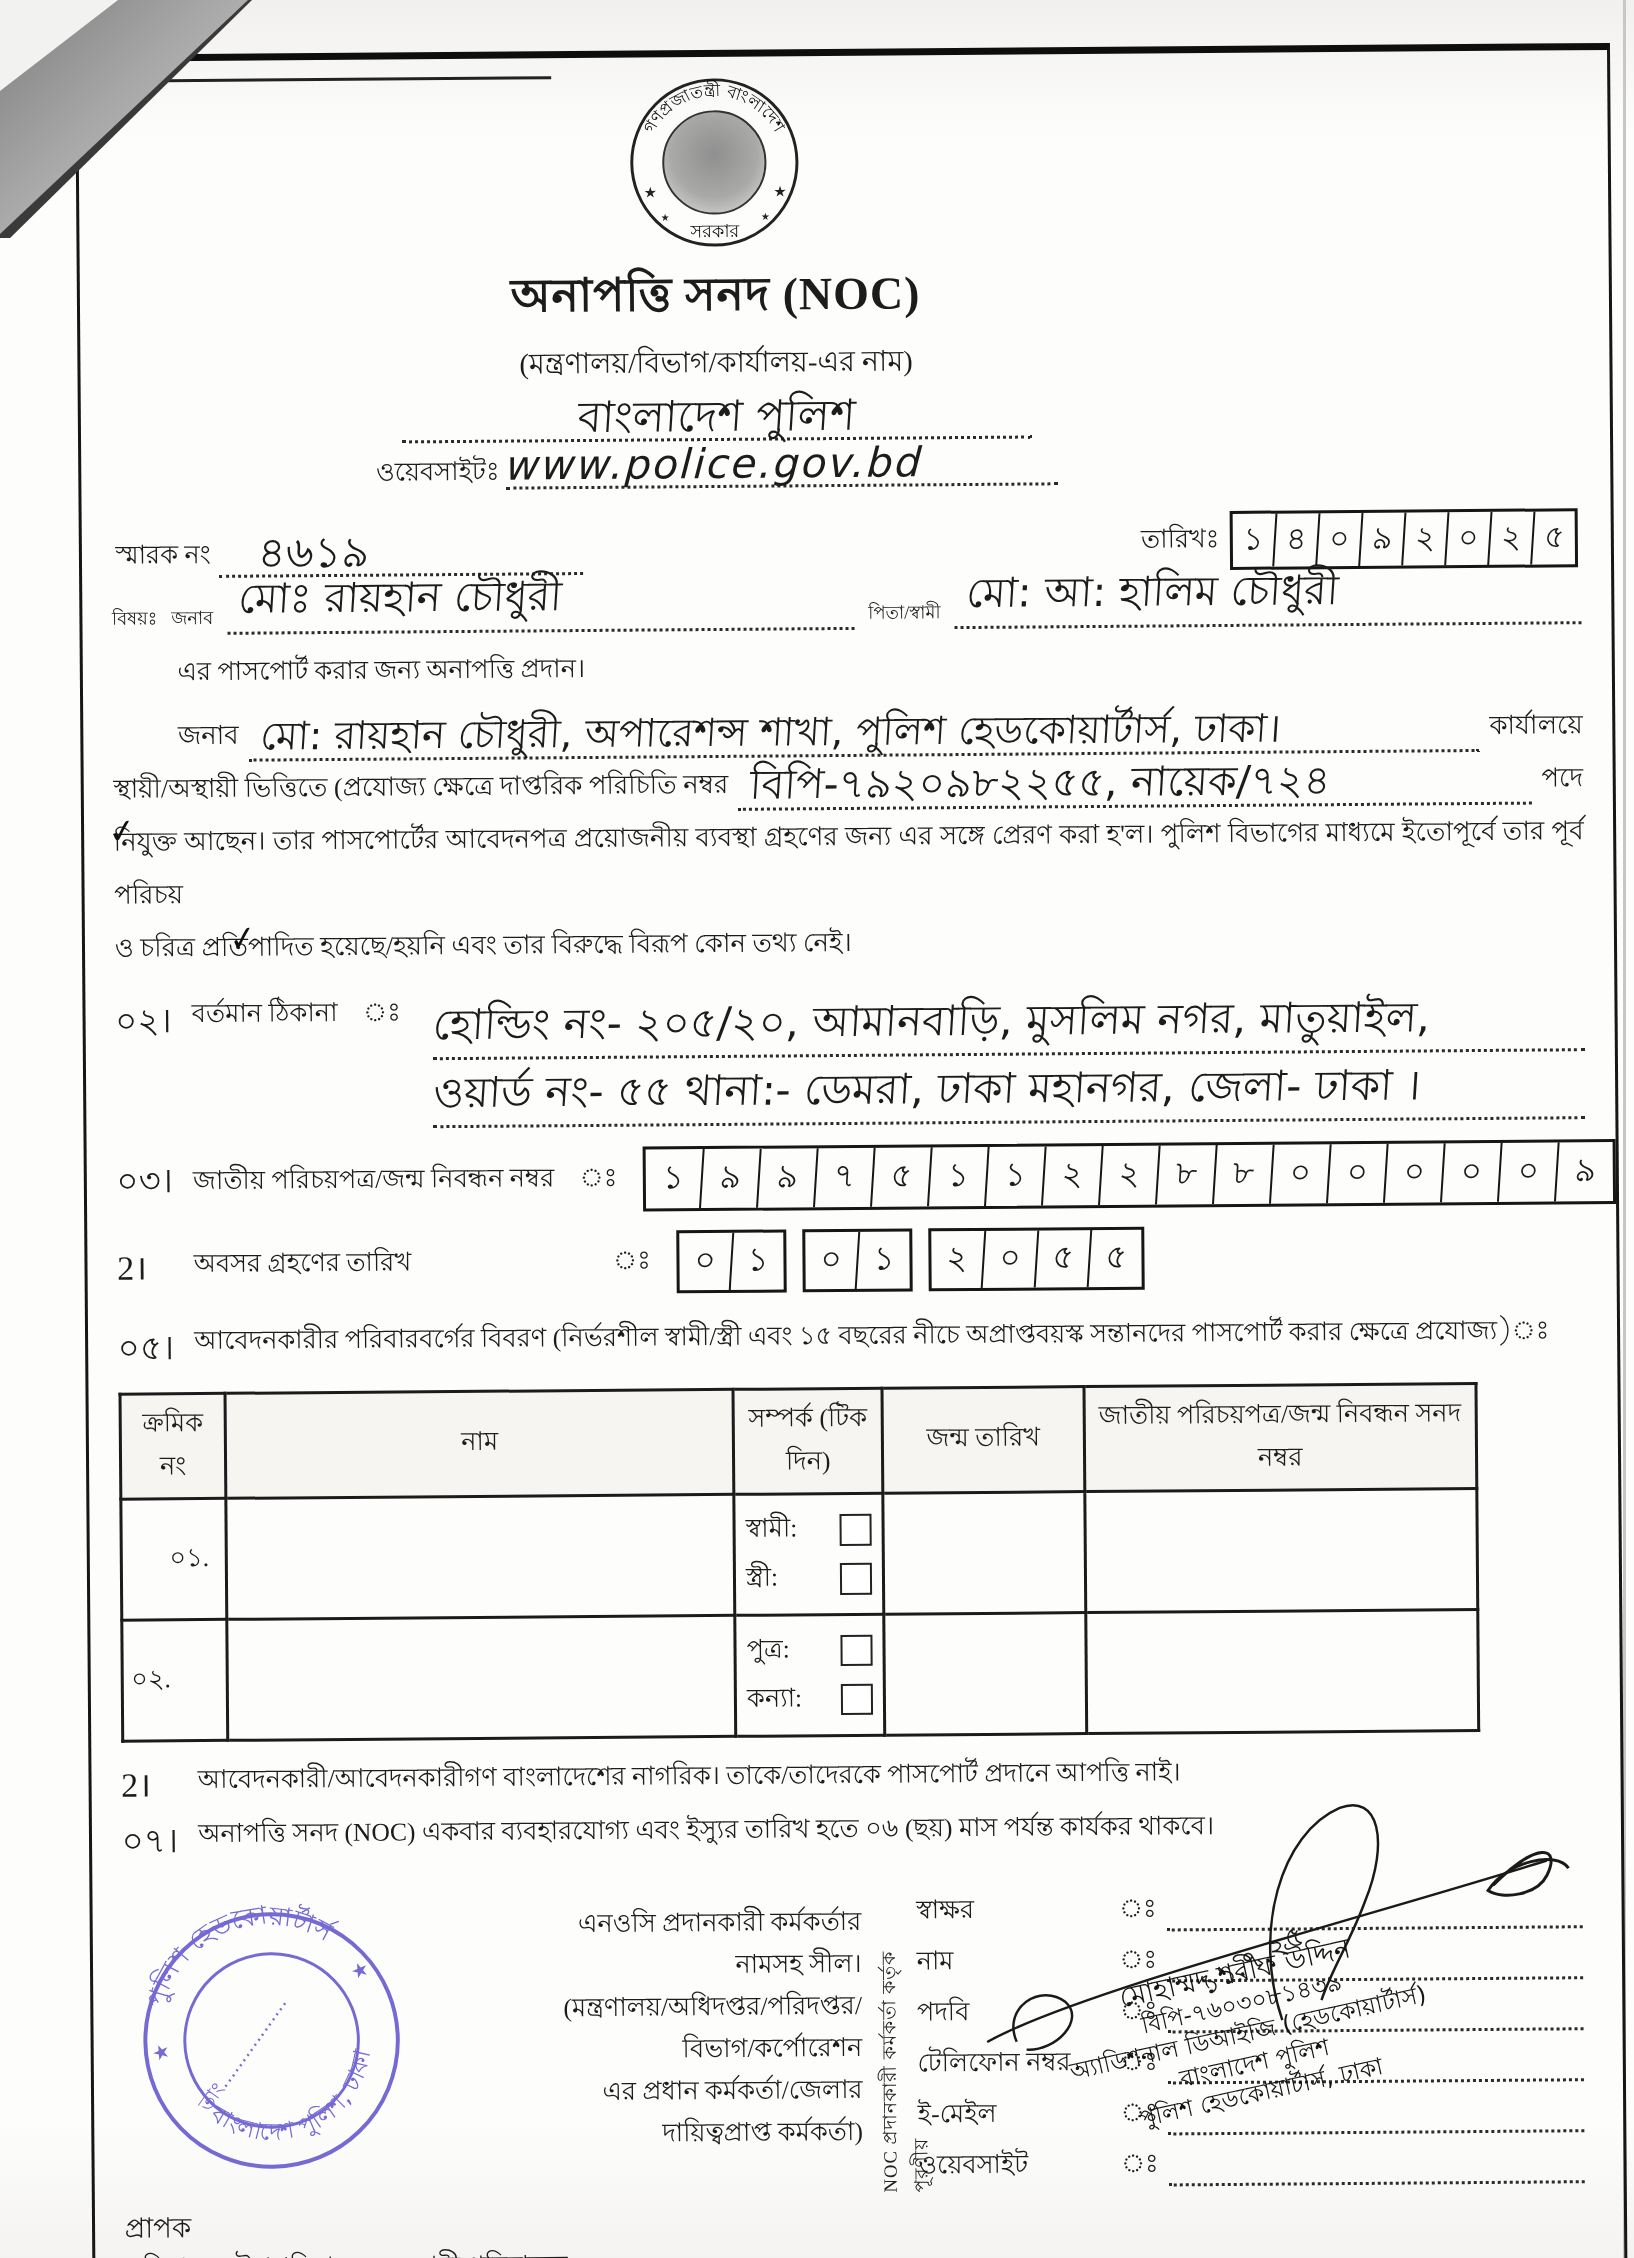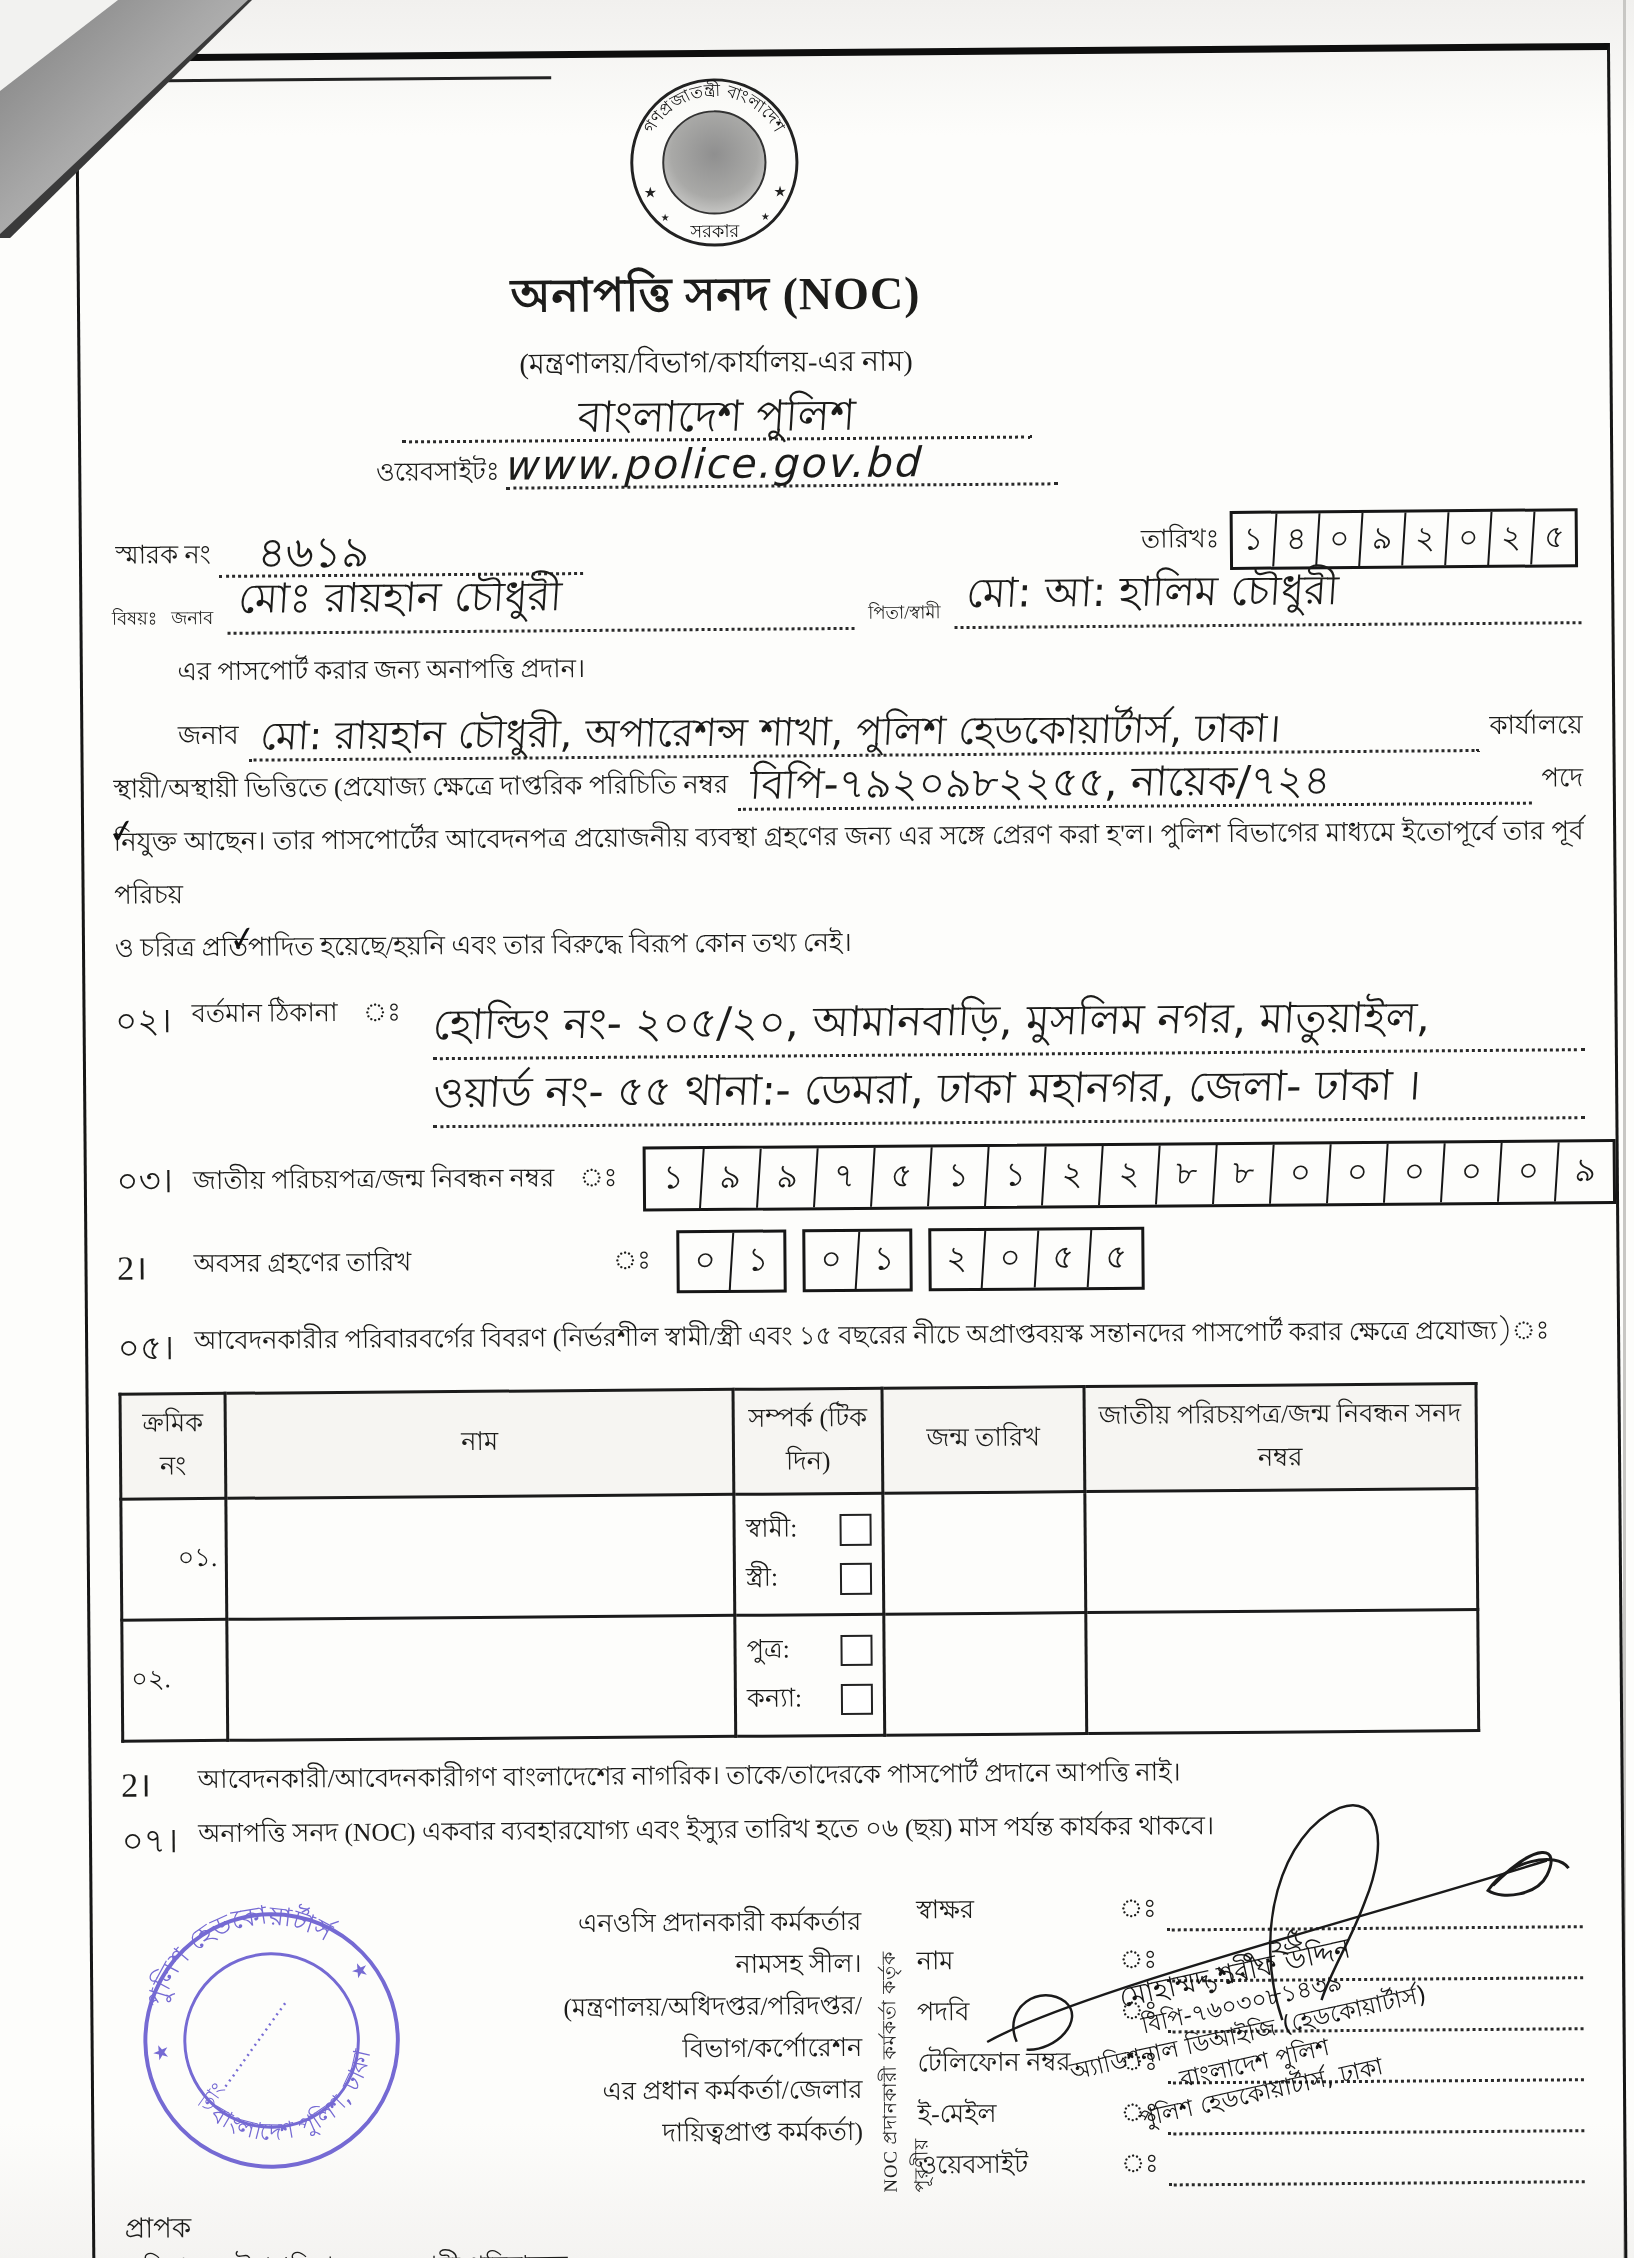--- a/index.html
+++ b/index.html
@@ -263,21 +263,21 @@
     <table class="famtable">
       <tbody>
           <tr>
         <th style="width:87px;">ক্রমিক নং</th>
         <th style="width:489px;">নাম</th>
         <th style="width:130px;">সম্পর্ক (টিক দিন)</th>
         <th style="width:183px;">জন্ম তারিখ</th>
         <th>জাতীয় পরিচয়পত্র/জন্ম নিবন্ধন সনদ নম্বর</th>
       </tr>
       <tr>
-        <td style="text-align:right;vertical-align:middle;padding-left:39px;">০১.</td>
+        <td style="text-align:center;vertical-align:middle;padding-left:39px;">০১.</td>
         <td></td>
         <td>
           <div class="relcell">
                 <span>স্বামী:</span>
                 <span class="cbx"></span>
               </div>
           <div class="relcell">
                 <span>স্ত্রী:</span>
                 <span class="cbx"></span>
               </div>

